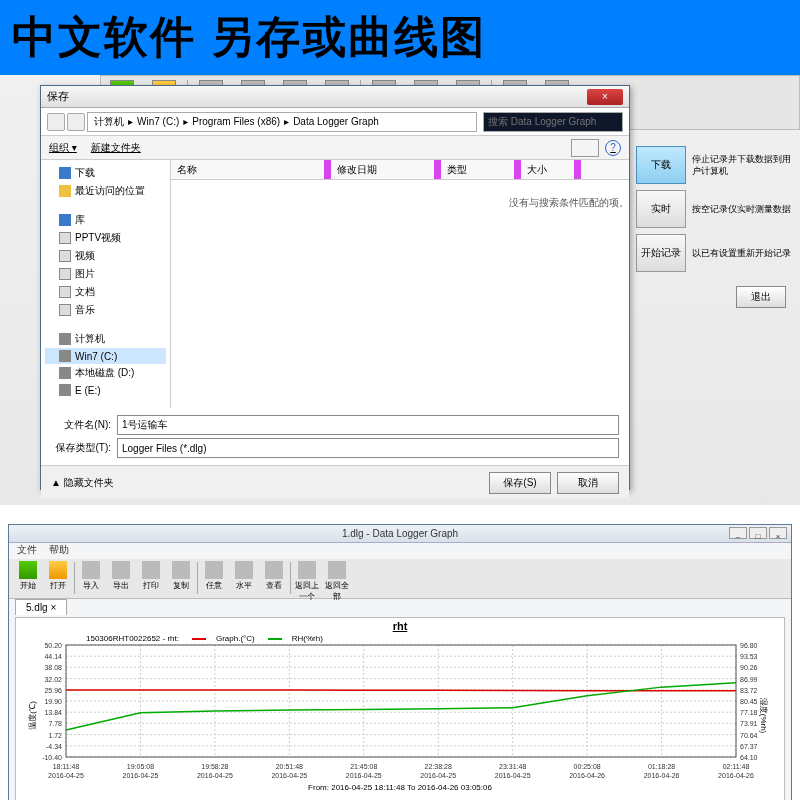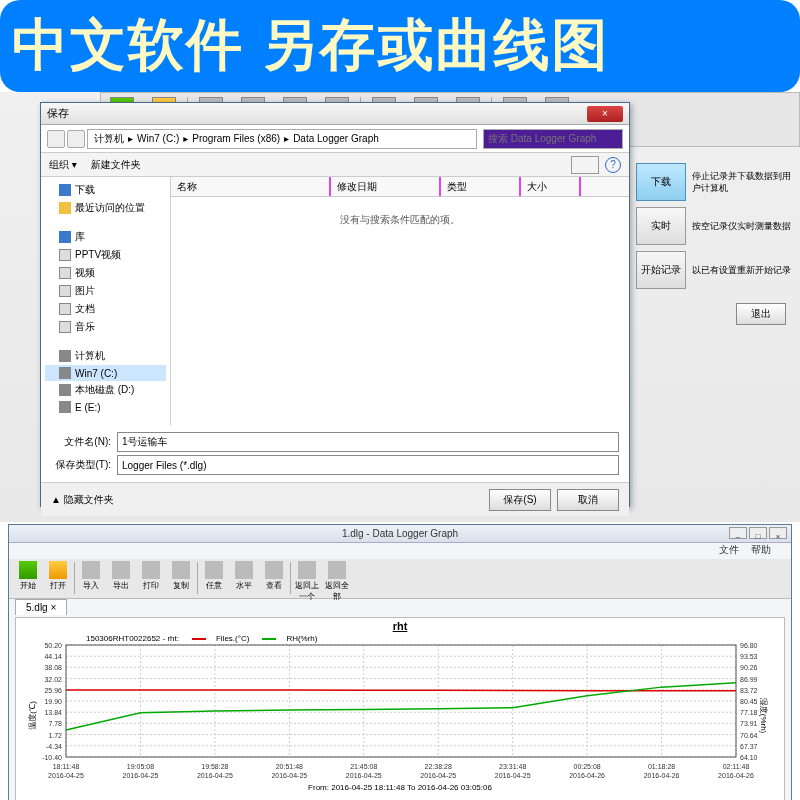--- a/index.html
+++ b/index.html
@@ -1,18 +1,18 @@
 <!DOCTYPE html>
 <html><head>
 <meta charset="utf-8">
 <style>
 * { box-sizing: border-box; margin: 0; padding: 0; font-family: "Microsoft YaHei", SimSun, sans-serif; }
 body { width: 800px; height: 800px; background: #fff; overflow: hidden; }
 
-.banner { background: #007fff; color: #fef9c3; font-size: 56px; font-weight: bold; padding: 8px 12px; letter-spacing: 2px; border-radius: 20px; }
+.banner { background: #007fff; color: #000000; font-size: 44px; font-weight: bold; padding: 8px 12px; letter-spacing: 2px; }
 
 
 .upper { position: relative; height: 430px; background: linear-gradient(#f0f0f0,#e8e8e8); }
 .toolbar-bg { position: absolute; top: 0; left: 100px; right: 0; height: 55px; background: #e6e6e6; border: 1px solid #bbb; }
 .toolbar-bg .tbtn { display: inline-block; width: 40px; height: 48px; text-align: center; font-size: 9px; margin: 2px 1px; vertical-align: top; }
 .toolbar-bg .tbtn .ic { width: 24px; height: 24px; margin: 2px auto; border: 1px solid #888; }
 .tbtn.play .ic { background: linear-gradient(#5c0,#390); }
 .tbtn.open .ic { background: linear-gradient(#fc4,#e90); }
 .tbtn.g1 .ic { background: #bbb; }
 .toolbar-bg .sep { display: inline-block; width: 1px; height: 40px; background: #aaa; vertical-align: top; margin: 4px 2px; }
@@ -27,53 +27,53 @@
 
 .savedlg { position: absolute; left: 40px; top: 10px; width: 590px; height: 405px; background: #fff; border: 1px solid #4a6a8a; box-shadow: 2px 2px 6px rgba(0,0,0,.3); }
 .savedlg .titlebar { height: 22px; background: linear-gradient(#f8f8f8,#e0e0e0); border-bottom: 1px solid #aaa; display: flex; align-items: center; padding: 0 6px; font-size: 11px; }
 .savedlg .titlebar .ttl { flex: 1; }
 .savedlg .titlebar .close { width: 36px; height: 16px; background: linear-gradient(#d44,#a22); color: #fff; text-align: center; font-size: 10px; line-height: 16px; border-radius: 2px; }
 .savedlg .nav { height: 28px; display: flex; align-items: center; padding: 0 6px; border-bottom: 1px solid #ccc; }
 .savedlg .nav .arrows { width: 40px; display: flex; }
 .savedlg .nav .ar { width: 18px; height: 18px; border: 1px solid #aaa; background: #eee; border-radius: 2px; margin-right: 2px; }
 .savedlg .nav .addr { flex: 1; height: 20px; border: 1px solid #aaa; font-size: 10px; padding: 2px 4px; display: flex; align-items: center; background: #fff; }
 .savedlg .nav .addr span { margin: 0 2px; }
-.savedlg .nav .srch { width: 140px; height: 20px; border: 1px solid #aaa; font-size: 10px; padding: 2px 4px; margin-left: 6px; background: #4c1d95; color: #888; }
-.savedlg .org { height: 24px; border-bottom: 1px solid #ccc; display: flex; align-items: center; padding: 0 8px; font-size: 10px; background: #f4f4f4; }
+.savedlg .nav .srch { width: 140px; height: 20px; border: 1px solid #aaa; font-size: 10px; padding: 2px 4px; margin-left: 6px; background: #0f172a; color: #888; }
+.savedlg .org { height: 24px; border-bottom: 1px solid #ccc; display: flex; align-items: center; padding: 0 8px; font-size: 10px; background: #f4f4f4; text-decoration: underline; }
 .savedlg .org span { margin-right: 14px; }
 .savedlg .org .rgt { margin-left: auto; display: flex; align-items: center; }
 .savedlg .org .view { width: 28px; height: 18px; border: 1px solid #999; margin-right: 6px; }
 .savedlg .org .help { width: 16px; height: 16px; border: 1px solid #36c; border-radius: 50%; color: #36c; text-align: center; font-size: 10px; line-height: 14px; }
 .savedlg .body { display: flex; height: 248px; }
 .savedlg .tree { width: 130px; border-right: 1px solid #ccc; padding: 4px; font-size: 10px; overflow: hidden; }
 .savedlg .tree .node { padding: 2px 2px 2px 14px; display: flex; align-items: center; }
 .savedlg .tree .ic { width: 12px; height: 12px; margin-right: 4px; }
 .ic.blue { background: #3a7ac8; }
 .ic.yel { background: #f0c040; }
 .ic.disk { background: #888; }
 .ic.doc { background: #ddd; border: 1px solid #888; }
 .savedlg .tree .sel { background: #cde6ff; }
 .savedlg .list { flex: 1; }
 .savedlg .list .hdr { display: flex; height: 20px; border-bottom: 1px solid #ccc; font-size: 10px; background: #f8f8f8; }
-.savedlg .list .hdr div { padding: 3px 6px; border-right: 2px solid #d946ef; }
-.savedlg .list .empty { text-align: center; font-size: 10px; color: #555; margin-top: 16px; }
+.savedlg .list .hdr div { padding: 3px 6px; border-right: 7px solid #d946ef; }
+.savedlg .list .empty { text-align: right; font-size: 10px; color: #555; margin-top: 16px; }
 .savedlg .bottom { padding: 4px 10px; font-size: 10px; }
 .savedlg .brow { display: flex; align-items: center; margin: 3px 0; }
 .savedlg .brow label { width: 60px; text-align: right; margin-right: 6px; }
 .savedlg .brow input, .savedlg .brow select { flex: 1; height: 20px; border: 1px solid #888; font-size: 10px; padding: 0 4px; }
 .savedlg .footer { height: 34px; border-top: 1px solid #ccc; display: flex; align-items: center; padding: 11px 10px; font-size: 10px; background: #f0f0f0; }
 .savedlg .footer .hide { flex: 1; }
 .savedlg .footer button { width: 62px; height: 22px; margin-left: 6px; background: linear-gradient(#fff,#ddd); border: 1px solid #888; font-size: 10px; }
 
 
 .chartapp { position: absolute; left: 8px; top: 524px; width: 784px; height: 288px; border: 1px solid #5a7a9a; background: #f4f5f7; }
 .chartapp .ca-title { height: 18px; background: linear-gradient(#eef2f8,#d8e0ea); font-size: 10px; text-align: center; line-height: 18px; color: #333; border-bottom: 1px solid #aac; position: relative; }
 .chartapp .ca-title .wbtns { position: absolute; right: 4px; top: 2px; display: flex; }
 .chartapp .ca-title .wbtns span { width: 18px; height: 12px; border: 1px solid #999; margin-left: 2px; background: #eee; font-size: 8px; text-align: center; }
-.chartapp .menu { height: 16px; font-size: 10px; padding: 0 8px; color: #333; text-align: right; }
+.chartapp .menu { height: 16px; font-size: 10px; padding: 0 8px; color: #333; }
 .chartapp .menu span { margin-right: 12px; }
 .chartapp .tb { height: 40px; background: #e8e8e8; border-bottom: 1px solid #bbb; padding: 1px 4px; }
 .chartapp .tb .tbtn { display: inline-block; width: 30px; height: 36px; text-align: center; font-size: 8px; vertical-align: top; }
 .chartapp .tb .tbtn .ic { width: 18px; height: 18px; margin: 1px auto; }
 .chartapp .tb .sep { display: inline-block; width: 1px; height: 32px; background: #aaa; vertical-align: top; margin: 2px 1px; }
 .chartapp .tab { height: 18px; font-size: 10px; padding: 0 6px; }
 .chartapp .tab span { display: inline-block; padding: 2px 10px; background: #fff; border: 1px solid #aaa; border-bottom: none; }
 .chartapp .chart { background: #fff; margin: 0 6px 4px; border: 1px solid #bbb; height: 186px; position: relative; }
 .chart .ctitle { text-align: center; font-size: 11px; font-weight: bold; text-decoration: underline; padding: 2px; }
 .chart .legend { font-size: 8px; padding-left: 70px; }
@@ -173,21 +173,21 @@
         <span>–</span>
         <span>□</span>
         <span>×</span>
       </div>
   </div>
   <div class="menu" id="camenu"><span>文件</span><span>帮助</span></div>
   <div class="tb" id="tb2"><span class="tbtn play"><div class="ic"></div>开始</span><span class="tbtn open"><div class="ic"></div>打开</span><span class="sep"></span><span class="tbtn g1"><div class="ic"></div>导入</span><span class="tbtn g1"><div class="ic"></div>导出</span><span class="tbtn g1"><div class="ic"></div>打印</span><span class="tbtn g1"><div class="ic"></div>复制</span><span class="sep"></span><span class="tbtn g1"><div class="ic"></div>任意</span><span class="tbtn g1"><div class="ic"></div>水平</span><span class="tbtn g1"><div class="ic"></div>查看</span><span class="sep"></span><span class="tbtn g1"><div class="ic"></div>返回上一个</span><span class="tbtn g1"><div class="ic"></div>返回全部</span></div>
   <div class="tab"><span>5.dlg ×</span></div>
   <div class="chart">
     <div class="ctitle">rht</div>
-    <div class="legend" id="legend"><span>150306RHT0022652 - rht:</span><span class="lbox" style="background:#d00"></span><span>Files.(°C)</span><span class="lbox" style="background:#0a0"></span><span>RH(%rh)</span></div>
+    <div class="legend" id="legend"><span>150306RHT0022652 - rht:</span><span class="lbox" style="background:#d00"></span><span>Graph.(°C)</span><span class="lbox" style="background:#0a0"></span><span>RH(%rh)</span></div>
     <span class="yl">温度(℃)</span>
     <span class="yr">湿度(%rh)</span>
     <svg id="chartsvg" width="770" height="140">
         <line x1="50" x2="720" y1="114" y2="114" stroke="#ccc" stroke-dasharray="2 2"></line>
         <text x="46" y="117" font-size="7" text-anchor="end" fill="#333">-10.40</text>
         <text x="724" y="117" font-size="7" text-anchor="start" fill="#333">64.10</text>
         <line x1="50" x2="720" y1="102.8" y2="102.8" stroke="#ccc" stroke-dasharray="2 2"></line>
         <text x="46" y="105.8" font-size="7" text-anchor="end" fill="#333">-4.34</text>
         <text x="724" y="105.8" font-size="7" text-anchor="start" fill="#333">67.37</text>
         <line x1="50" x2="720" y1="91.6" y2="91.6" stroke="#ccc" stroke-dasharray="2 2"></line>

